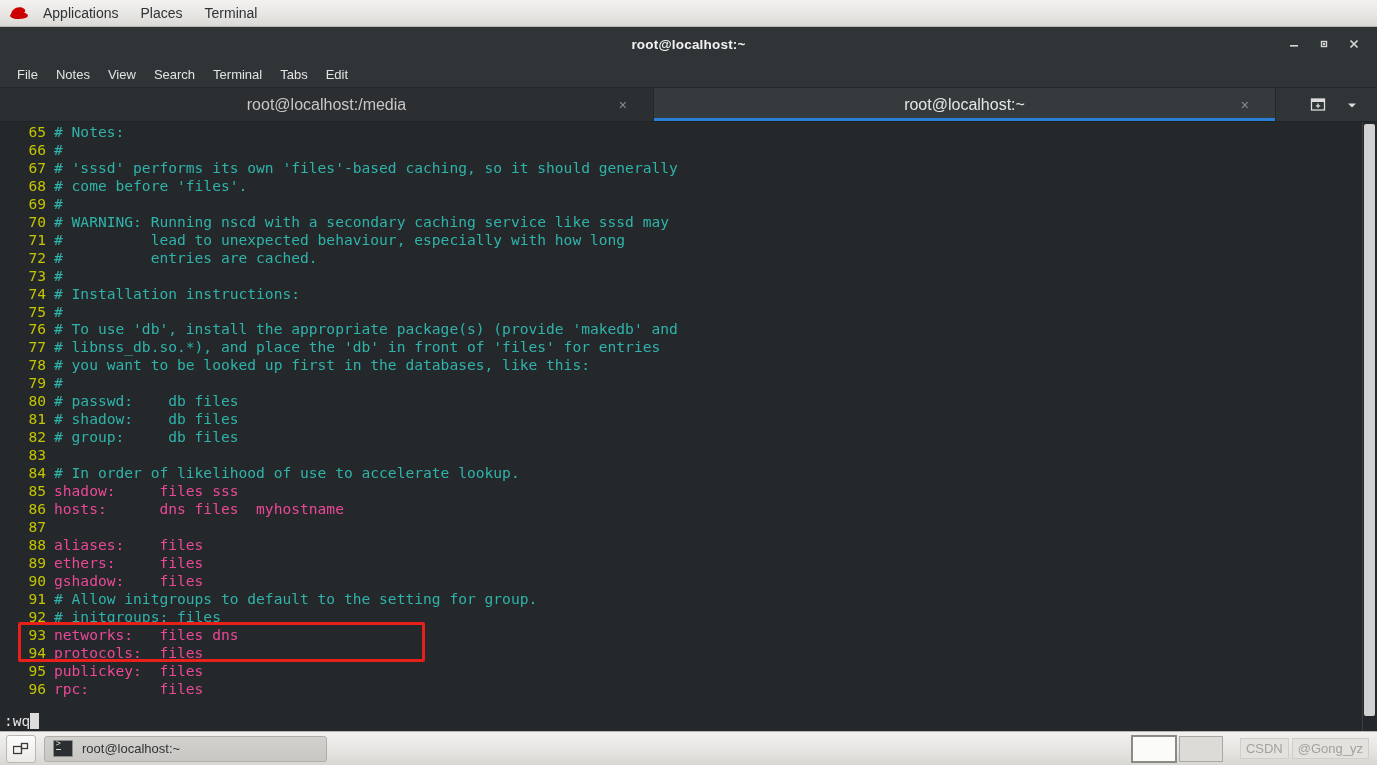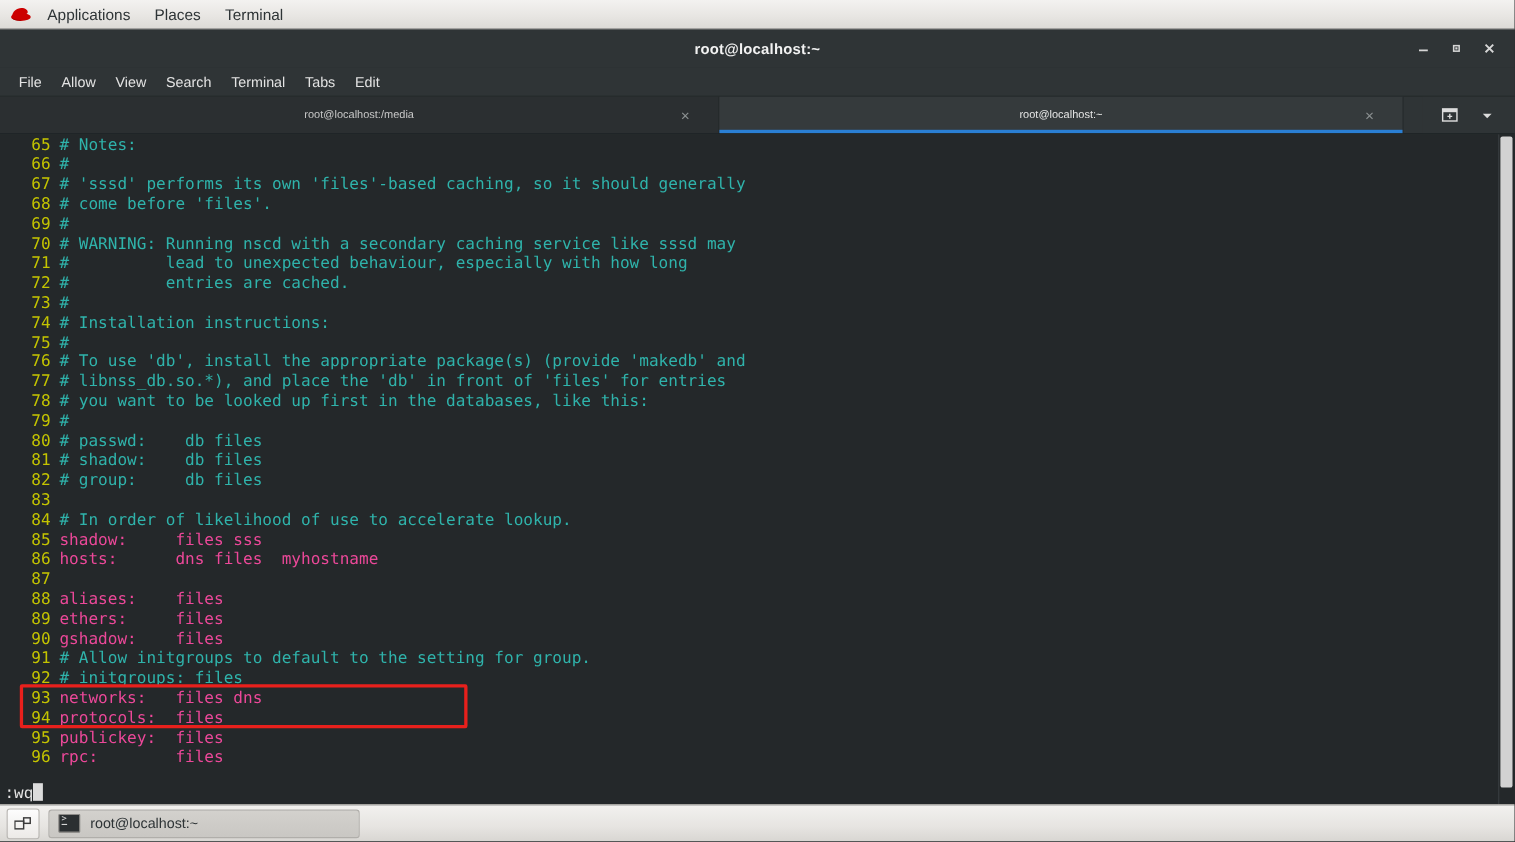--- a/index.html
+++ b/index.html
@@ -87,21 +87,21 @@
     background: #2f3436;
     border-right: 1px solid #24282a;
     box-sizing: border-box;
   }
   .tab.inactive { width: 654px; background: #2b2f31; }
   .tab.active   { width: 622px; background: #353a3c; }
   .tab.active::after {
     content: ""; position: absolute; left: 0; right: 0; bottom: 0;
     height: 3px; background: #2a7fd4;
   }
-  .tab-label { font-size: 10px; color: #e6e6e6; }
+  .tab-label { font-size: 16px; color: #e6e6e6; }
   .tab.inactive .tab-label { color: #c7c7c7; }
   .tab-close {
     position: absolute; right: 26px;
     font-size: 14px; color: #8a8f90; line-height: 1;
   }
   .tab-actions {
     margin-left: auto;
     display: flex; align-items: center;
     padding: 0 8px;
     background: #2f3436;
@@ -281,21 +281,21 @@
         <span class="win-btn">
           <svg width="12" height="12" viewBox="0 0 12 12">
               <path d="M2.5 2.5 L9.5 9.5 M9.5 2.5 L2.5 9.5" stroke="#d6d6d6" stroke-width="1.7"></path>
             </svg>
         </span>
       </div>
     </div>
 
     <div class="menu-bar">
       <span class="menu-item">File</span>
-      <span class="menu-item">Allow</span>
+      <span class="menu-item">Notes</span>
       <span class="menu-item">View</span>
       <span class="menu-item">Search</span>
       <span class="menu-item">Terminal</span>
       <span class="menu-item">Tabs</span>
       <span class="menu-item">Edit</span>
     </div>
 
     <div class="tab-bar">
       <div class="tab inactive">
         <span class="tab-label">root@localhost:/media</span>
@@ -338,15 +338,25 @@
     <div class="show-desktop">
       <svg width="16" height="14" viewBox="0 0 16 14">
         <rect x="0.5" y="4.5" width="8" height="7" fill="none" stroke="#3a3a3a" stroke-width="1.3"></rect>
         <rect x="8.5" y="1.5" width="6" height="5" fill="none" stroke="#3a3a3a" stroke-width="1.3"></rect>
       </svg>
     </div>
     <div class="task-btn">
       <span class="task-icon"></span>
       <span class="task-label">root@localhost:~</span>
     </div>
+    <div class="taskbar-right">
+      <div class="ws-switcher">
+        <div class="ws active"></div>
+        <div class="ws"></div>
+      </div>
+      <div class="watermark">
+        <span class="wm-chunk">CSDN</span>
+        <span class="wm-chunk">@Gong_yz</span>
+      </div>
+    </div>
   </div>
 
 </div>
 
 </body></html>

